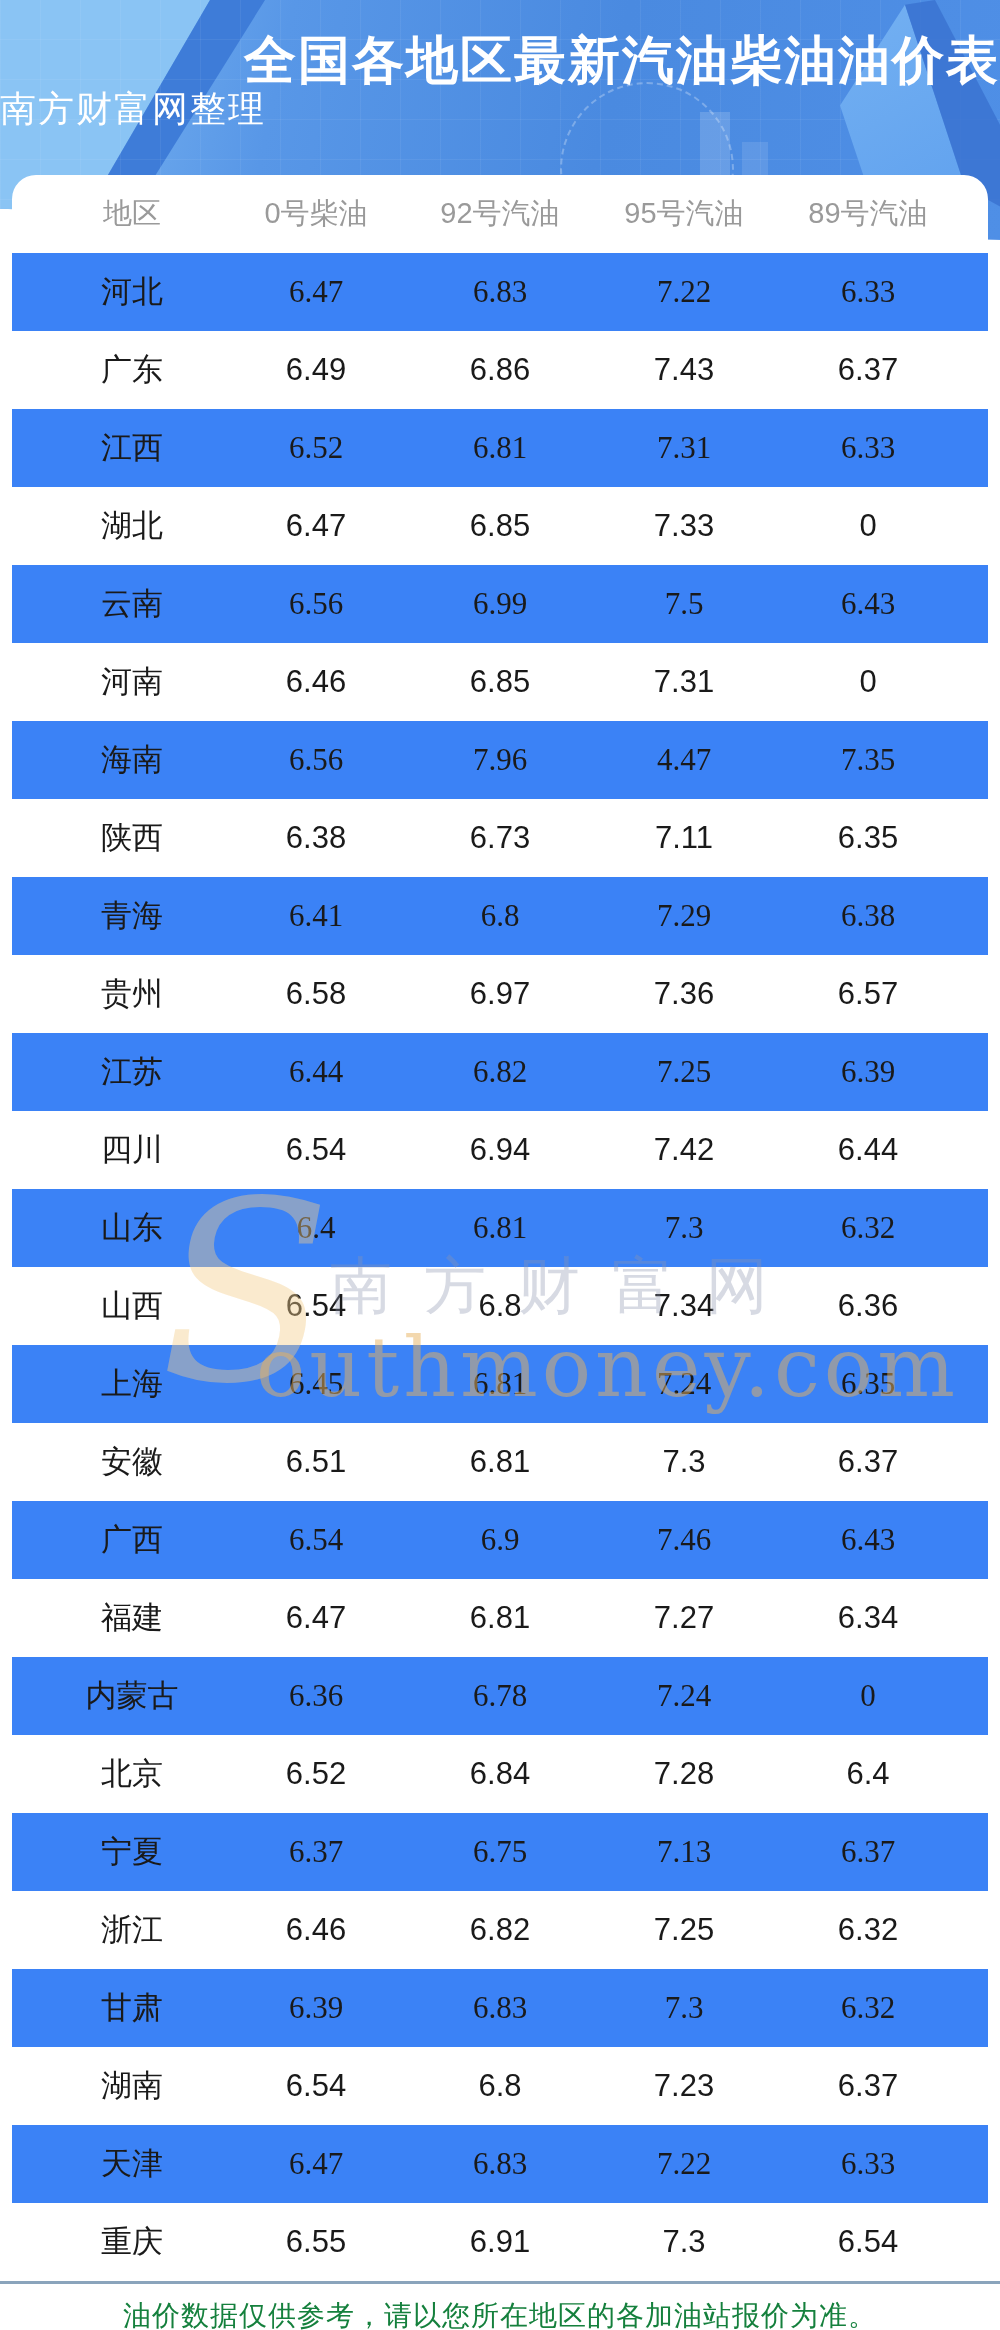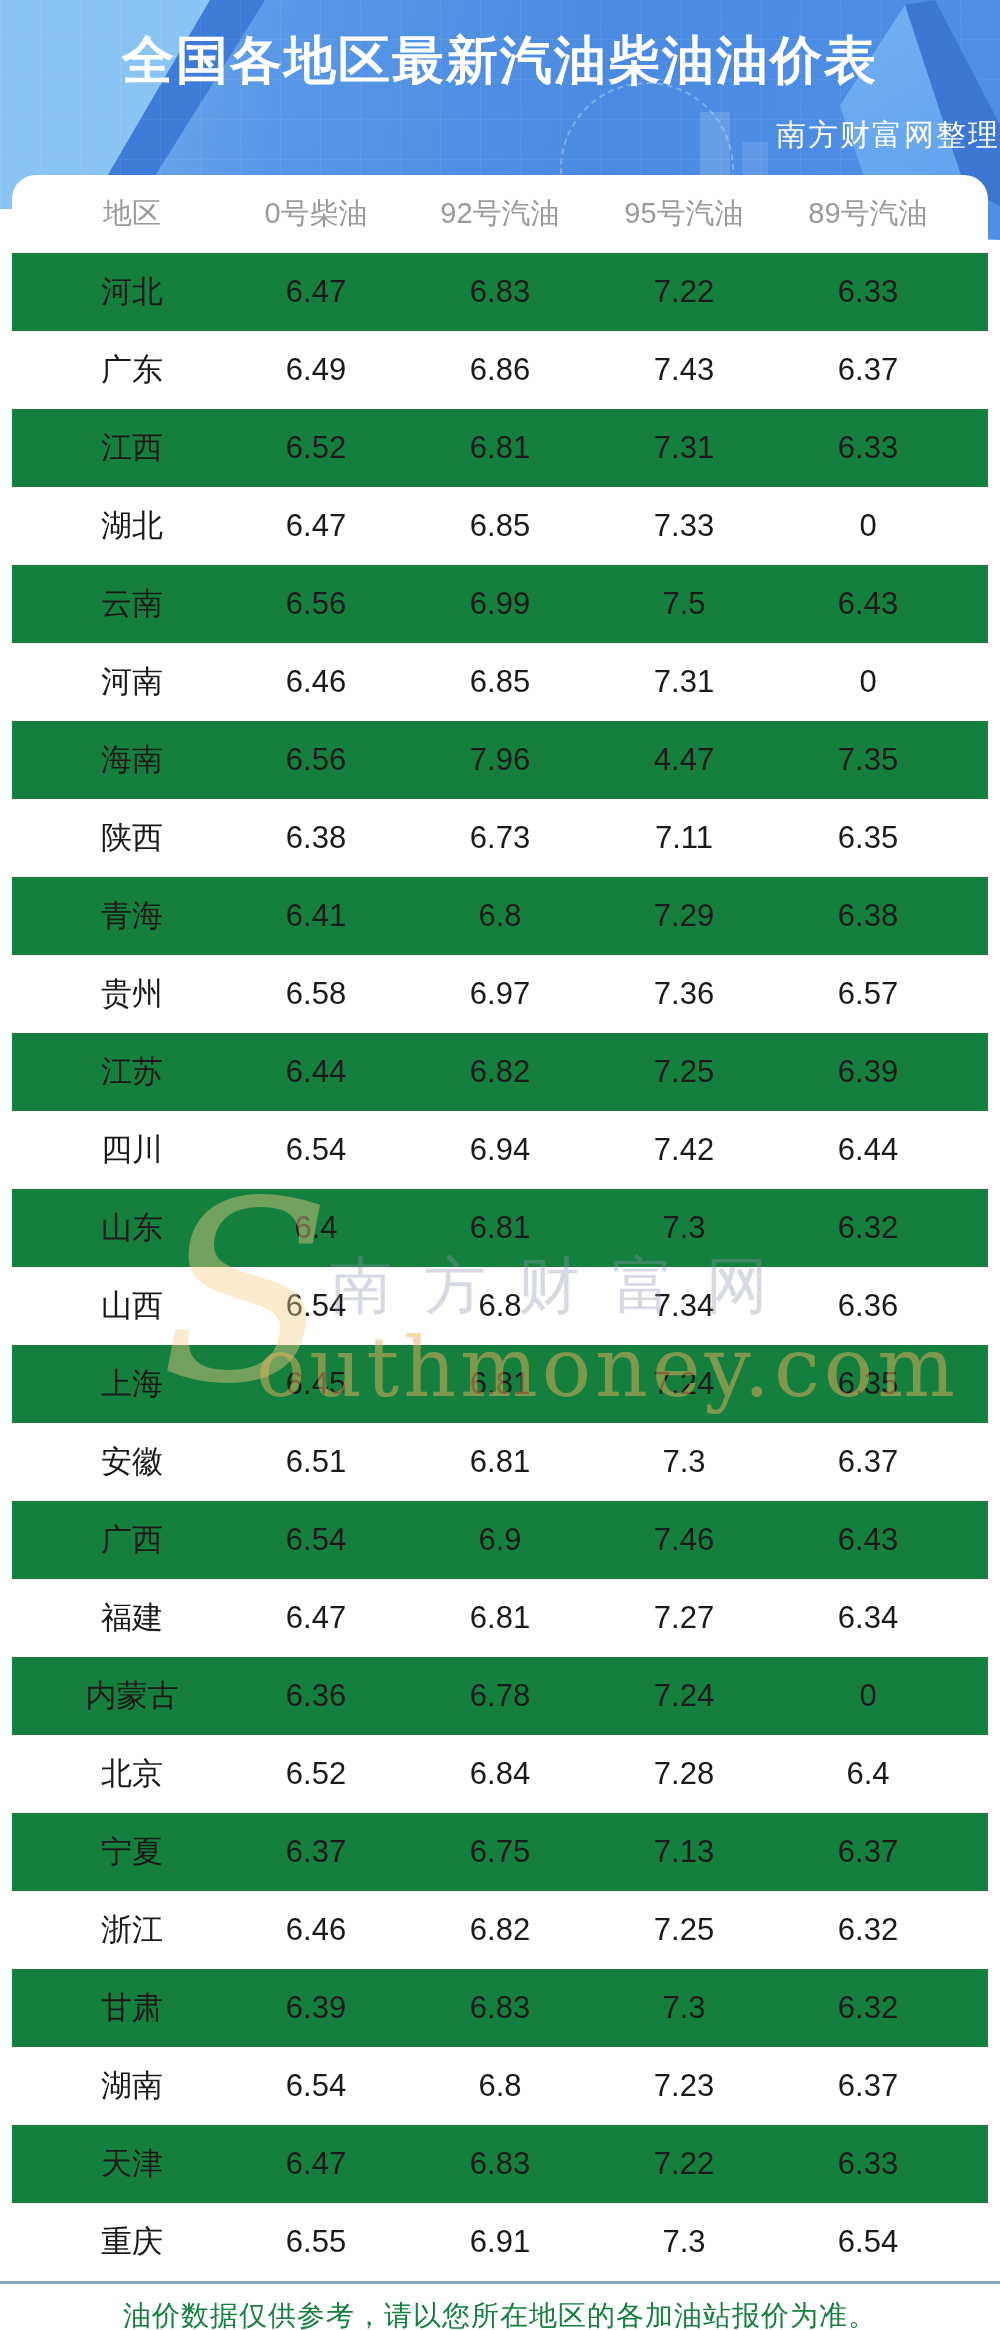--- a/index.html
+++ b/index.html
@@ -19,33 +19,33 @@
           clip-path:polygon(90.5% 2%,93.5% 0,100% 52%,100% 86%,96.5% 78%);}
   .grid-overlay{background-image:
       repeating-linear-gradient(0deg,rgba(255,255,255,.06) 0 1px,transparent 1px 40px),
       repeating-linear-gradient(90deg,rgba(255,255,255,.06) 0 1px,transparent 1px 40px);}
   .dashed-circle{position:absolute;left:560px;top:82px;width:170px;height:170px;
       border:2px dashed rgba(255,255,255,.28);border-radius:50%;}
   .bar-decor{position:absolute;background:rgba(255,255,255,.16);}
   .bar-1{left:700px;top:112px;width:30px;height:120px;}
   .bar-2{left:742px;top:142px;width:26px;height:90px;background:rgba(255,255,255,.11);}
 
-  .title{position:absolute;top:32px;left:0;width:100%;text-align:center;color:#ffffff;
+  .title{position:absolute;top:32px;left:0;width:100%;text-align:right;color:#ffffff;
          font-size:52px;line-height:56px;font-weight:bold;letter-spacing:2px;}
-  .subtitle{position:absolute;top:118px;left:0;width:100%;text-align:right;color:#ffffff;
-         font-size:30px;line-height:34px;letter-spacing:2px;}
+  .subtitle{position:absolute;top:92px;left:0;width:100%;text-align:left;color:#ffffff;
+         font-size:36px;line-height:34px;letter-spacing:2px;}
 
   
   .card{position:absolute;top:175px;left:12px;width:976px;height:2106px;background:#ffffff;
         border-radius:24px 24px 0 0;}
   .thead,.trow{display:flex;align-items:center;height:78px;padding:16px 28px;box-sizing:border-box;}
   .cell{width:20%;text-align:center;white-space:nowrap;}
   .thead .cell{color:#9a9a9a;font-size:29px;}
   .trow .cell{color:#1a1a1a;font-size:31px;}
-  .trow.band{background:#15803d;}
+  .trow.band{background:#3b82f6;font-family:Liberation Serif, serif;}
 
   
   .wm{position:absolute;pointer-events:none;white-space:nowrap;z-index:5;}
   .wm-s{left:160px;top:1168px;font-family:"DejaVu Serif",serif;font-style:italic;
         font-size:250px;line-height:1;color:rgba(244,204,138,.42);}
   .wm-zh{left:330px;top:1244px;font-family:"DejaVu Serif",serif;font-weight:normal;
         font-size:62px;letter-spacing:32px;color:rgba(140,150,175,.35);}
   .wm-en{left:256px;top:1320px;font-family:"DejaVu Serif",serif;
         font-size:82px;letter-spacing:4px;color:rgba(232,178,94,.5);}
 

